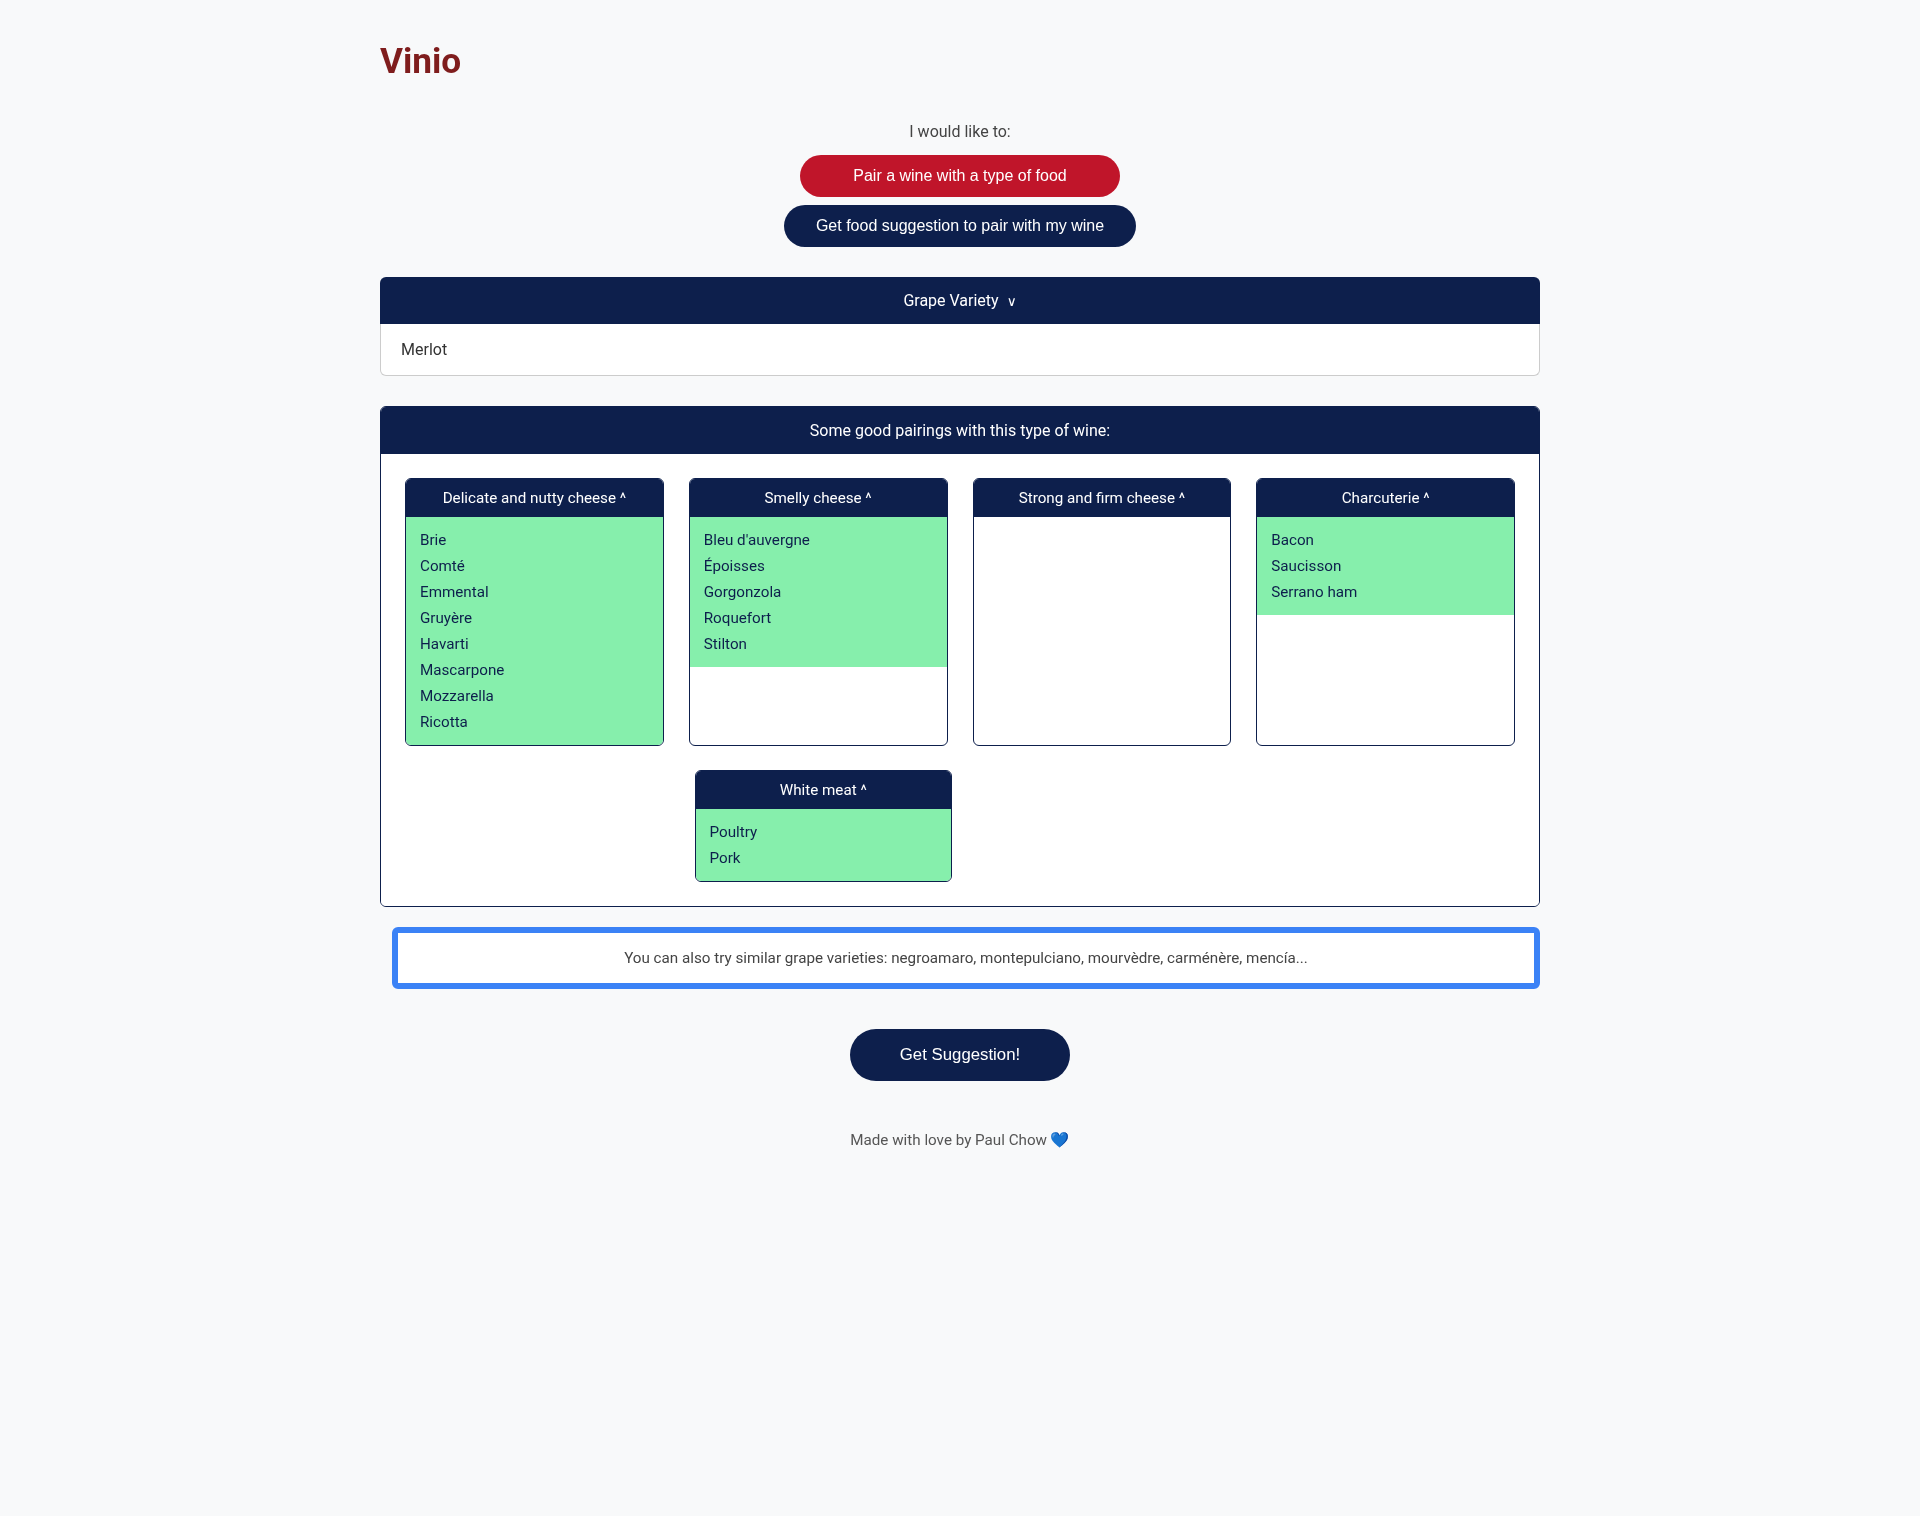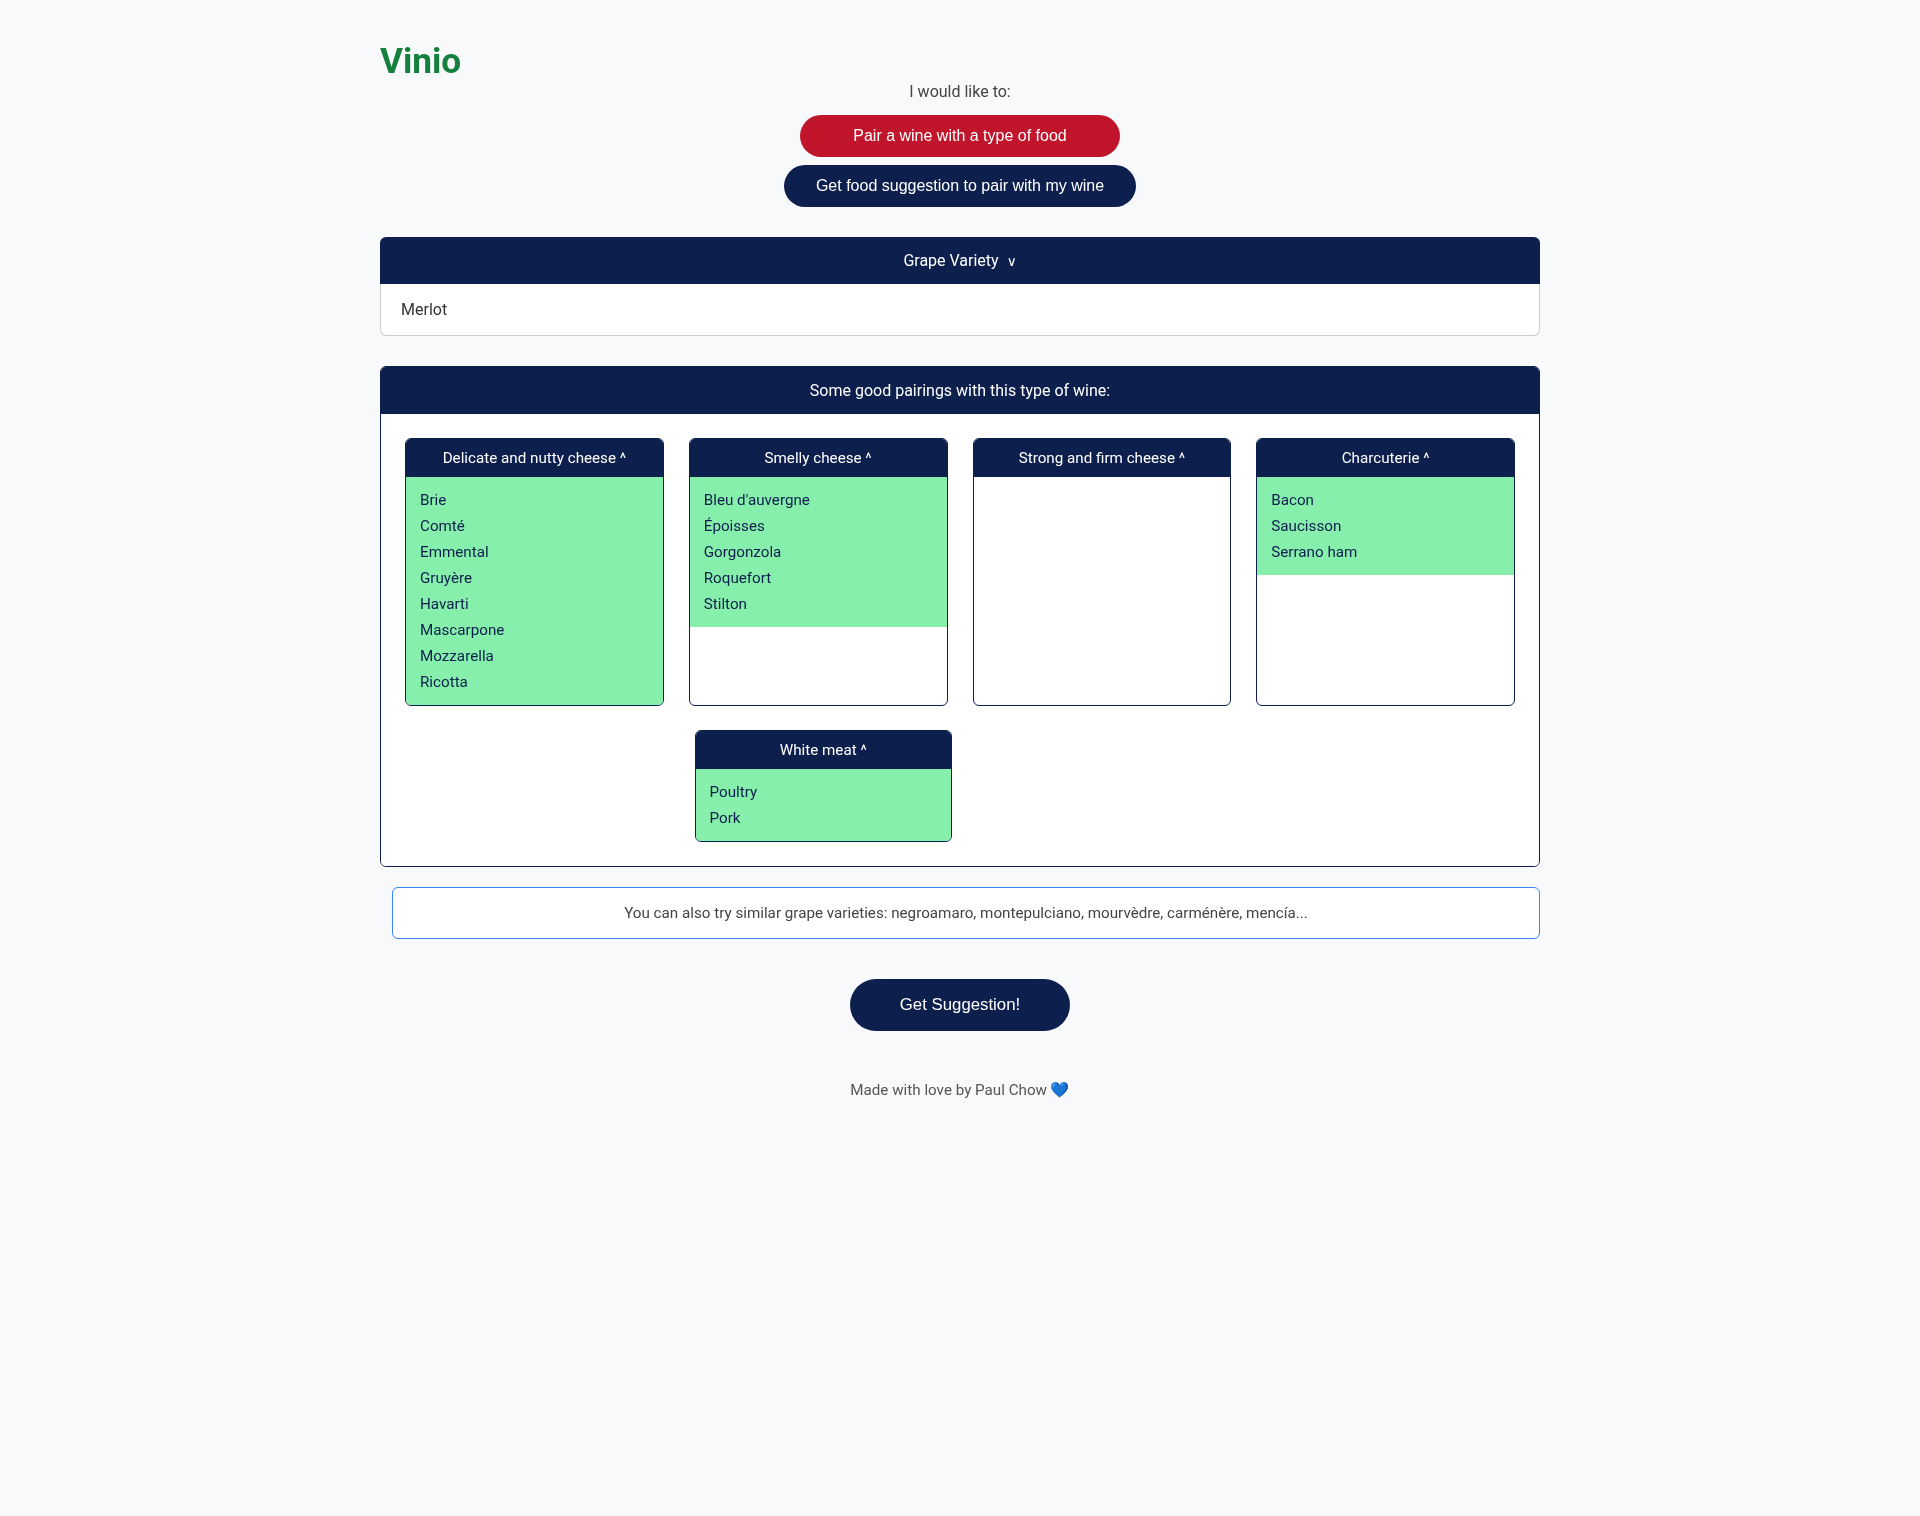--- a/index.html
+++ b/index.html
@@ -8,23 +8,24 @@
       background: #f8f9fa;
       min-height: 100vh;
       color: #0d1f4c;
     }
     .page-container {
       max-width: 1200px;
       margin: 0 auto;
       padding: 40px 20px;
     }
     .logo {
-      color: #15803d;
+      color: #7f1d1d;
       font-size: 2.2rem;
       font-weight: 700;
+      margin-bottom: 40px;
     }
     .intent-section {
       text-align: center;
       margin-bottom: 30px;
     }
     .intent-label {
       font-size: 1rem;
       color: #444;
       margin-bottom: 14px;
     }
@@ -104,21 +105,21 @@
     .category-items {
       padding: 10px 14px;
       background: #86efac;
     }
     .category-item {
       font-size: 0.95rem;
       color: #0d1f4c;
       padding: 4px 0;
     }
     .similar-varieties {
-      border: 1px solid #3b82f6;
+      border: 6px solid #3b82f6;
       border-radius: 6px;
       padding: 16px 40px;
       background: #fff;
       font-size: 0.95rem;
       color: #444;
       margin-bottom: 40px;
       text-align: center;
       margin-left: 12px;
     }
     .get-suggestion-btn {

